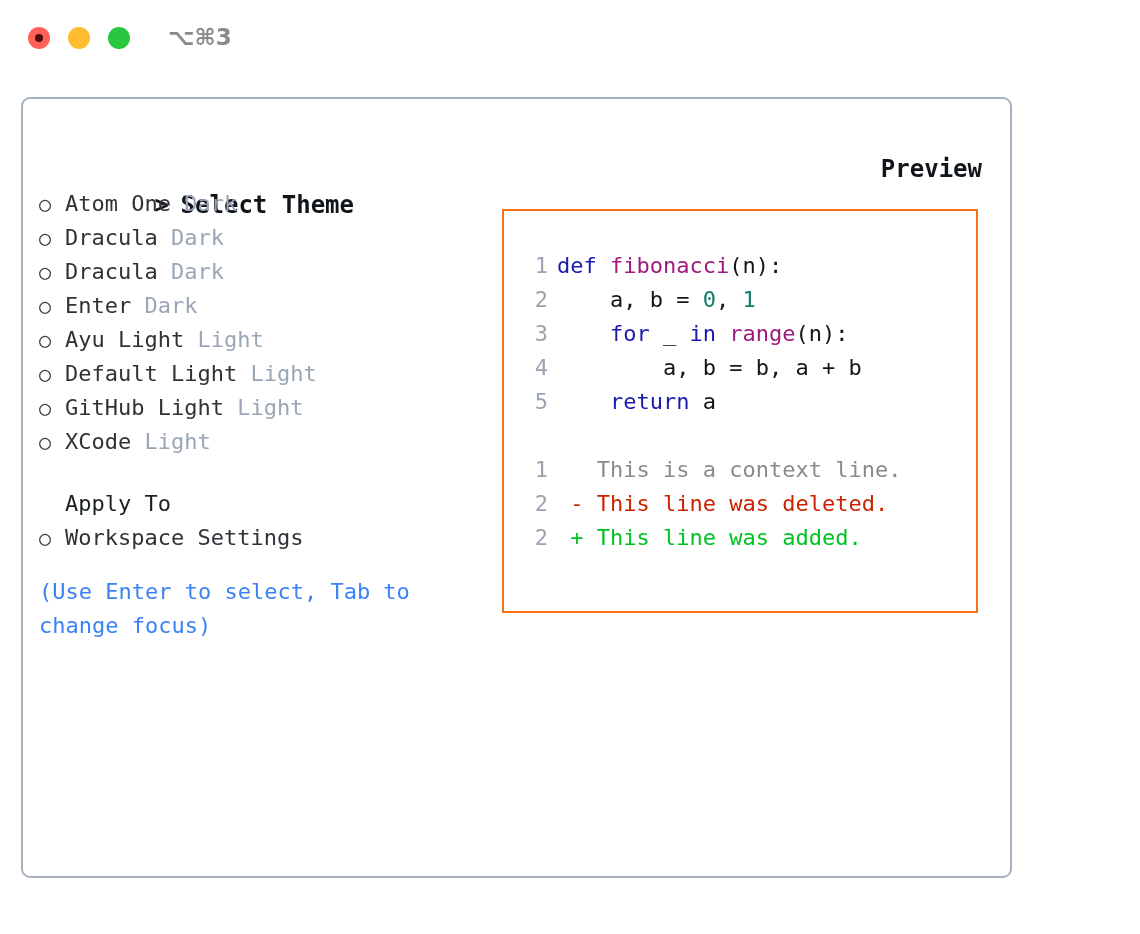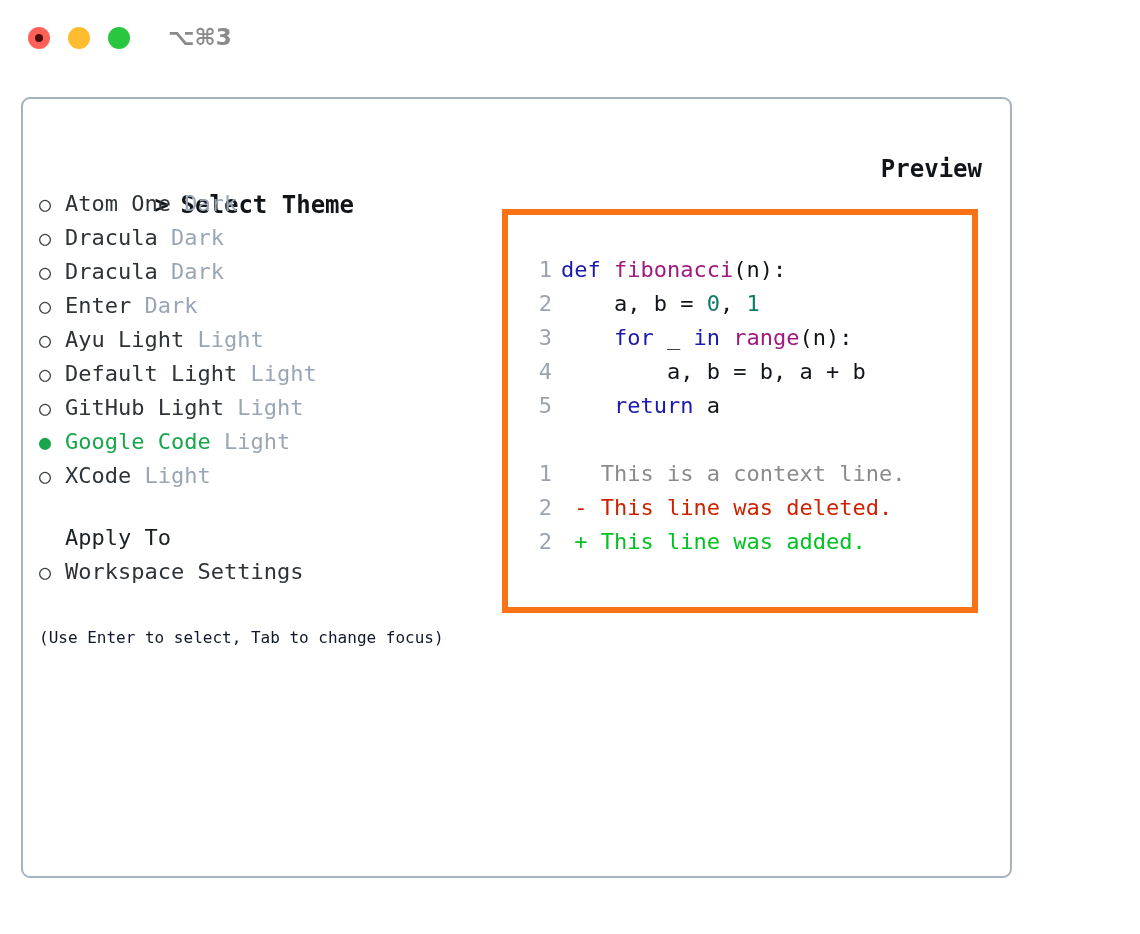--- a/index.html
+++ b/index.html
@@ -115,24 +115,24 @@
   #apply-to-header {
     height: 34px;
     line-height: 34px;
     font-size: 22px;
     color: #1b2024;
     white-space: pre;
     padding-left: 26px;
   }
 
   #hint {
-    margin-top: 32px;
-    font-size: 16px;
-    line-height: 34px;
-    color: #0f172a;
+    margin-top: 20px;
+    font-size: 22px;
+    line-height: 34px;
+    color: #3b82f6;
     width: 410px;
     white-space: pre-wrap;
   }
 
   
   #right-col {
     position: absolute;
     left: 479px;
     top: 52px;
     width: 480px;
@@ -142,21 +142,21 @@
     font-weight: 700;
     color: #11151a;
     line-height: 36px;
     white-space: pre;
     text-align: right;
   }
   #preview-box {
     margin-top: 22px;
     width: 476px;
     height: 404px;
-    border: 6px solid #f97316;
+    border: 2px solid #f97316;
     background: #ffffff;
     box-sizing: border-box;
     padding: 38px 0 0 18px;
   }
   .code-line {
     font-size: 22px;
     line-height: 34px;
     white-space: pre;
   }
   .lineno {
@@ -197,21 +197,20 @@
       </div>
 
       <div id="theme-list">
           <div class="row"><span class="bullet hollow">○</span><span class="label">Atom One</span><span class="variant"> Dark</span></div>
           <div class="row"><span class="bullet hollow">○</span><span class="label">Dracula</span><span class="variant"> Dark</span></div>
           <div class="row"><span class="bullet hollow">○</span><span class="label">Dracula</span><span class="variant"> Dark</span></div>
           <div class="row"><span class="bullet hollow">○</span><span class="label">Enter</span><span class="variant"> Dark</span></div>
           <div class="row"><span class="bullet hollow">○</span><span class="label">Ayu Light</span><span class="variant"> Light</span></div>
           <div class="row"><span class="bullet hollow">○</span><span class="label">Default Light</span><span class="variant"> Light</span></div>
           <div class="row"><span class="bullet hollow">○</span><span class="label">GitHub Light</span><span class="variant"> Light</span></div>
-          <div class="row selected"><span class="bullet filled">●</span><span class="label">Google Code</span><span class="variant"> Light</span></div>
           <div class="row"><span class="bullet hollow">○</span><span class="label">XCode</span><span class="variant"> Light</span></div>
         </div>
 
       <div id="apply-to-block">
         <div id="apply-to-header">Apply To</div>
         <div id="apply-to-list">
             <div class="row"><span class="bullet hollow">○</span><span class="label">Workspace Settings</span></div>
           </div>
       </div>
 

